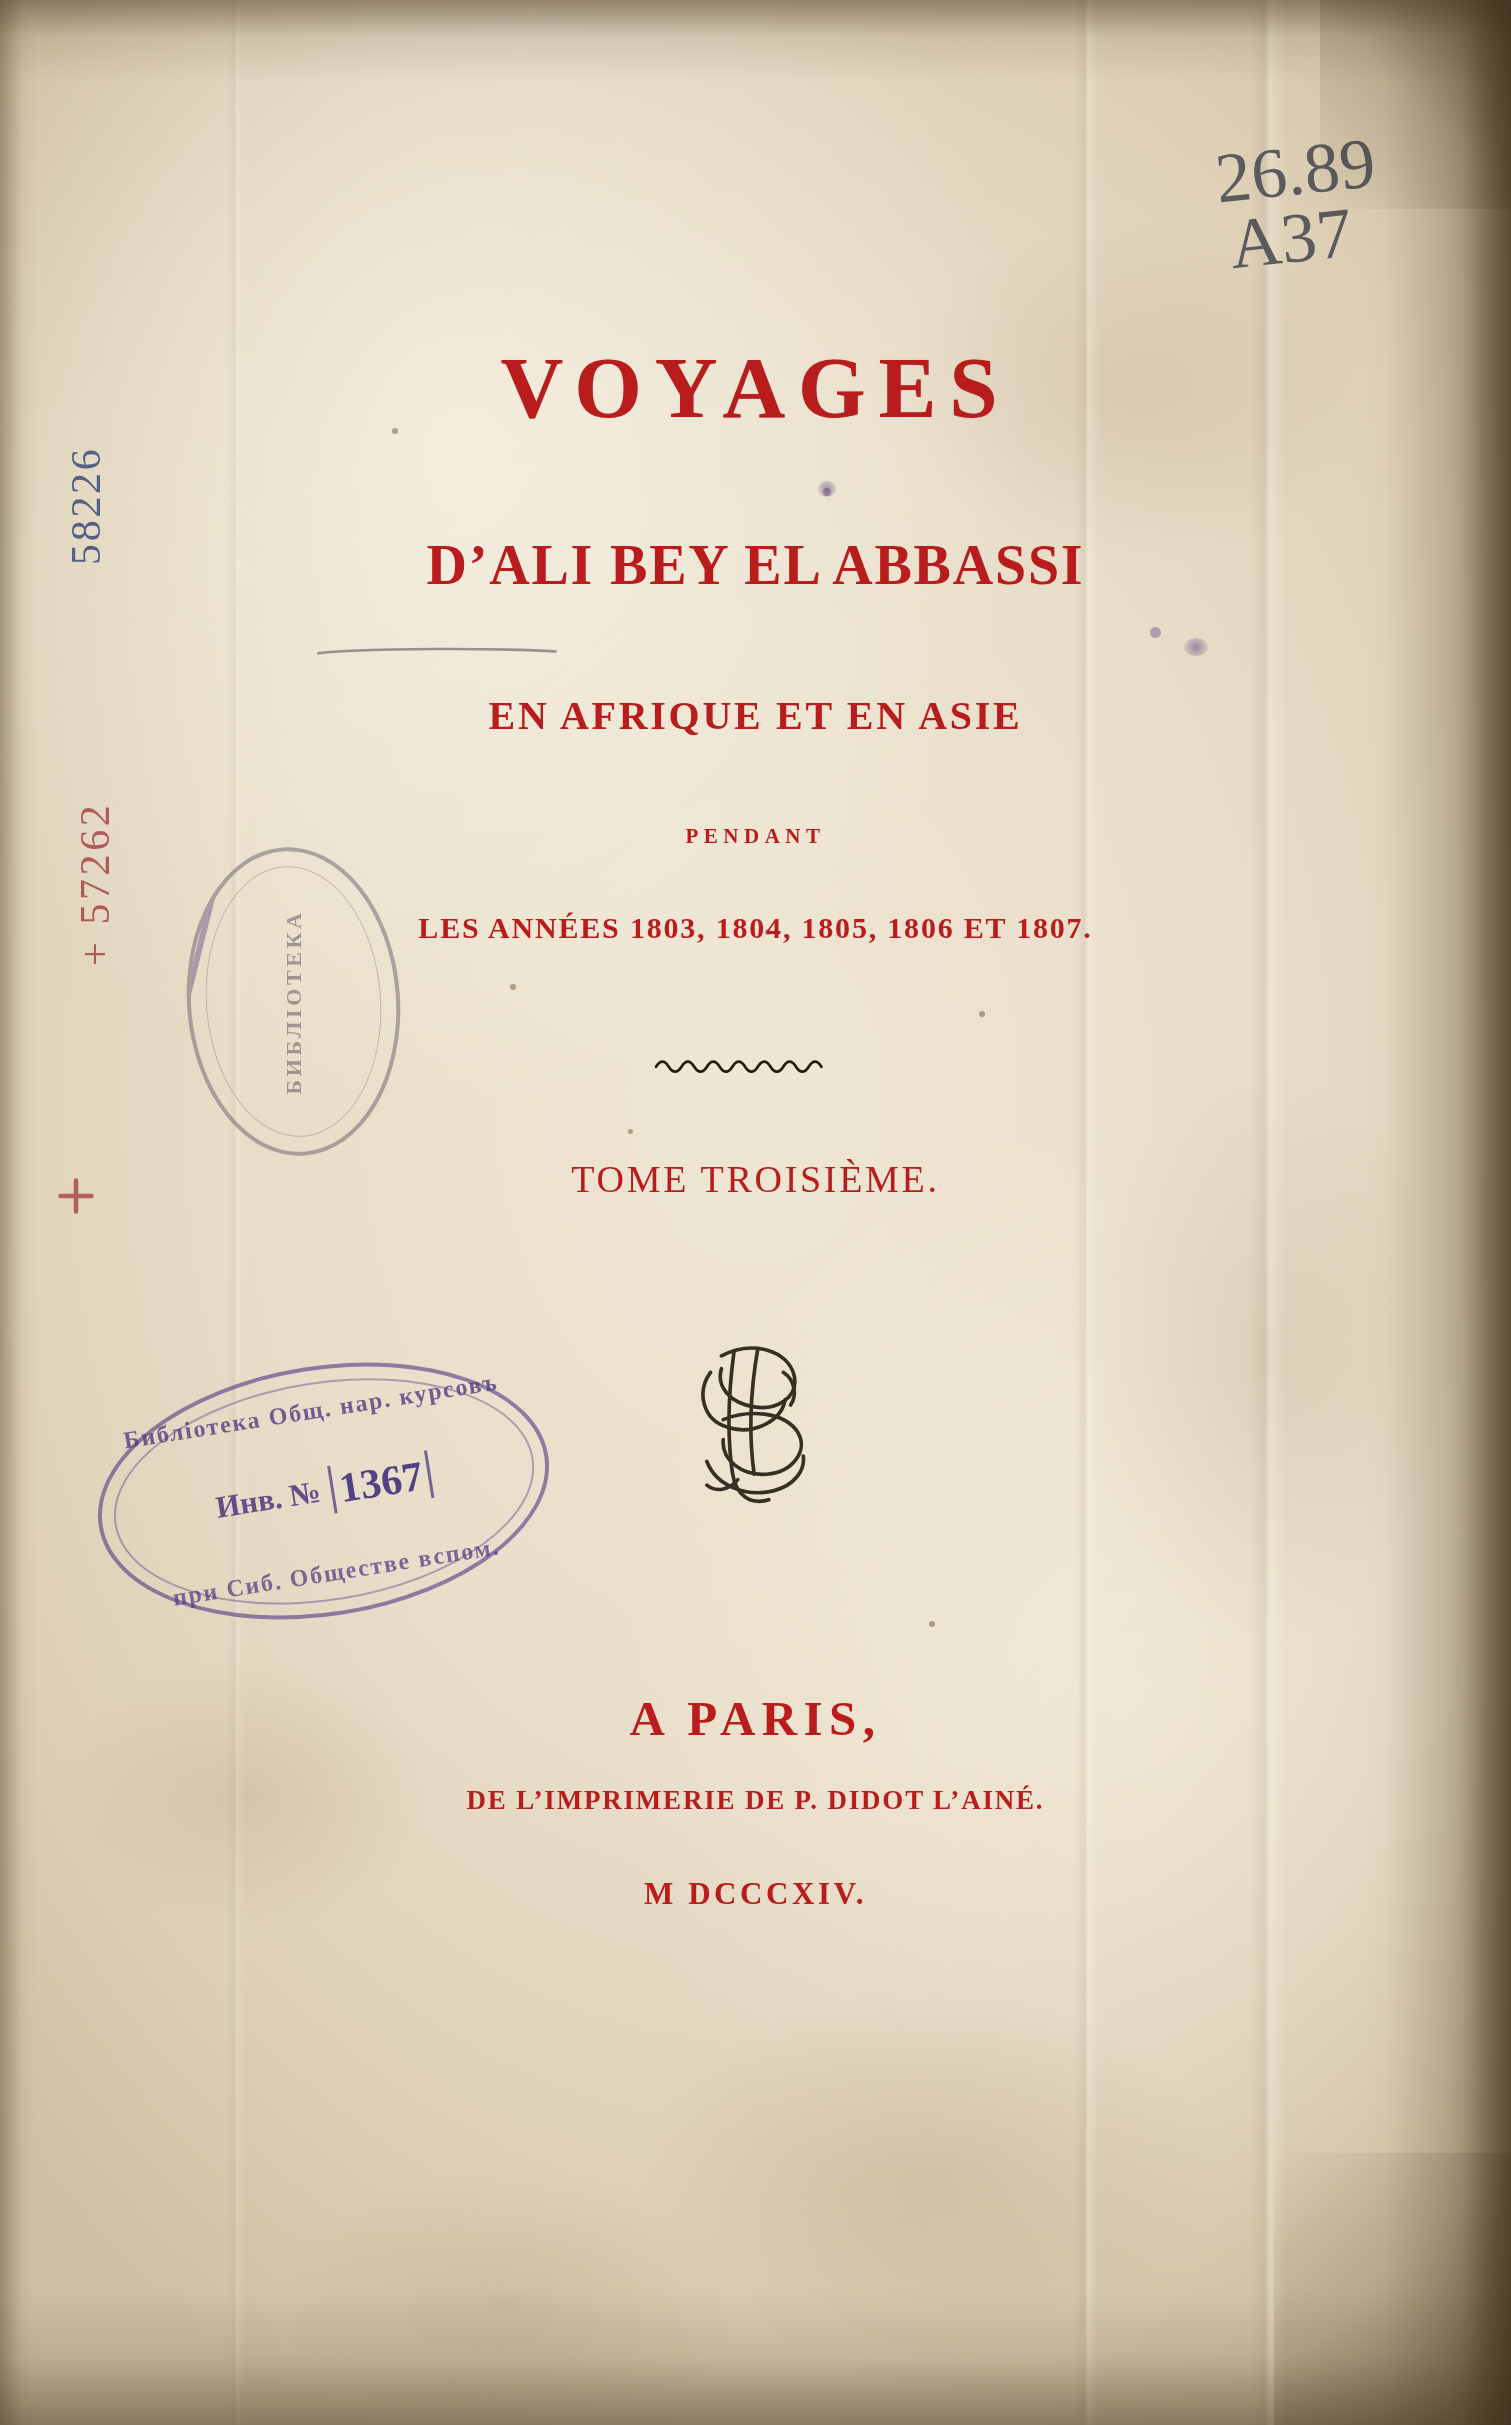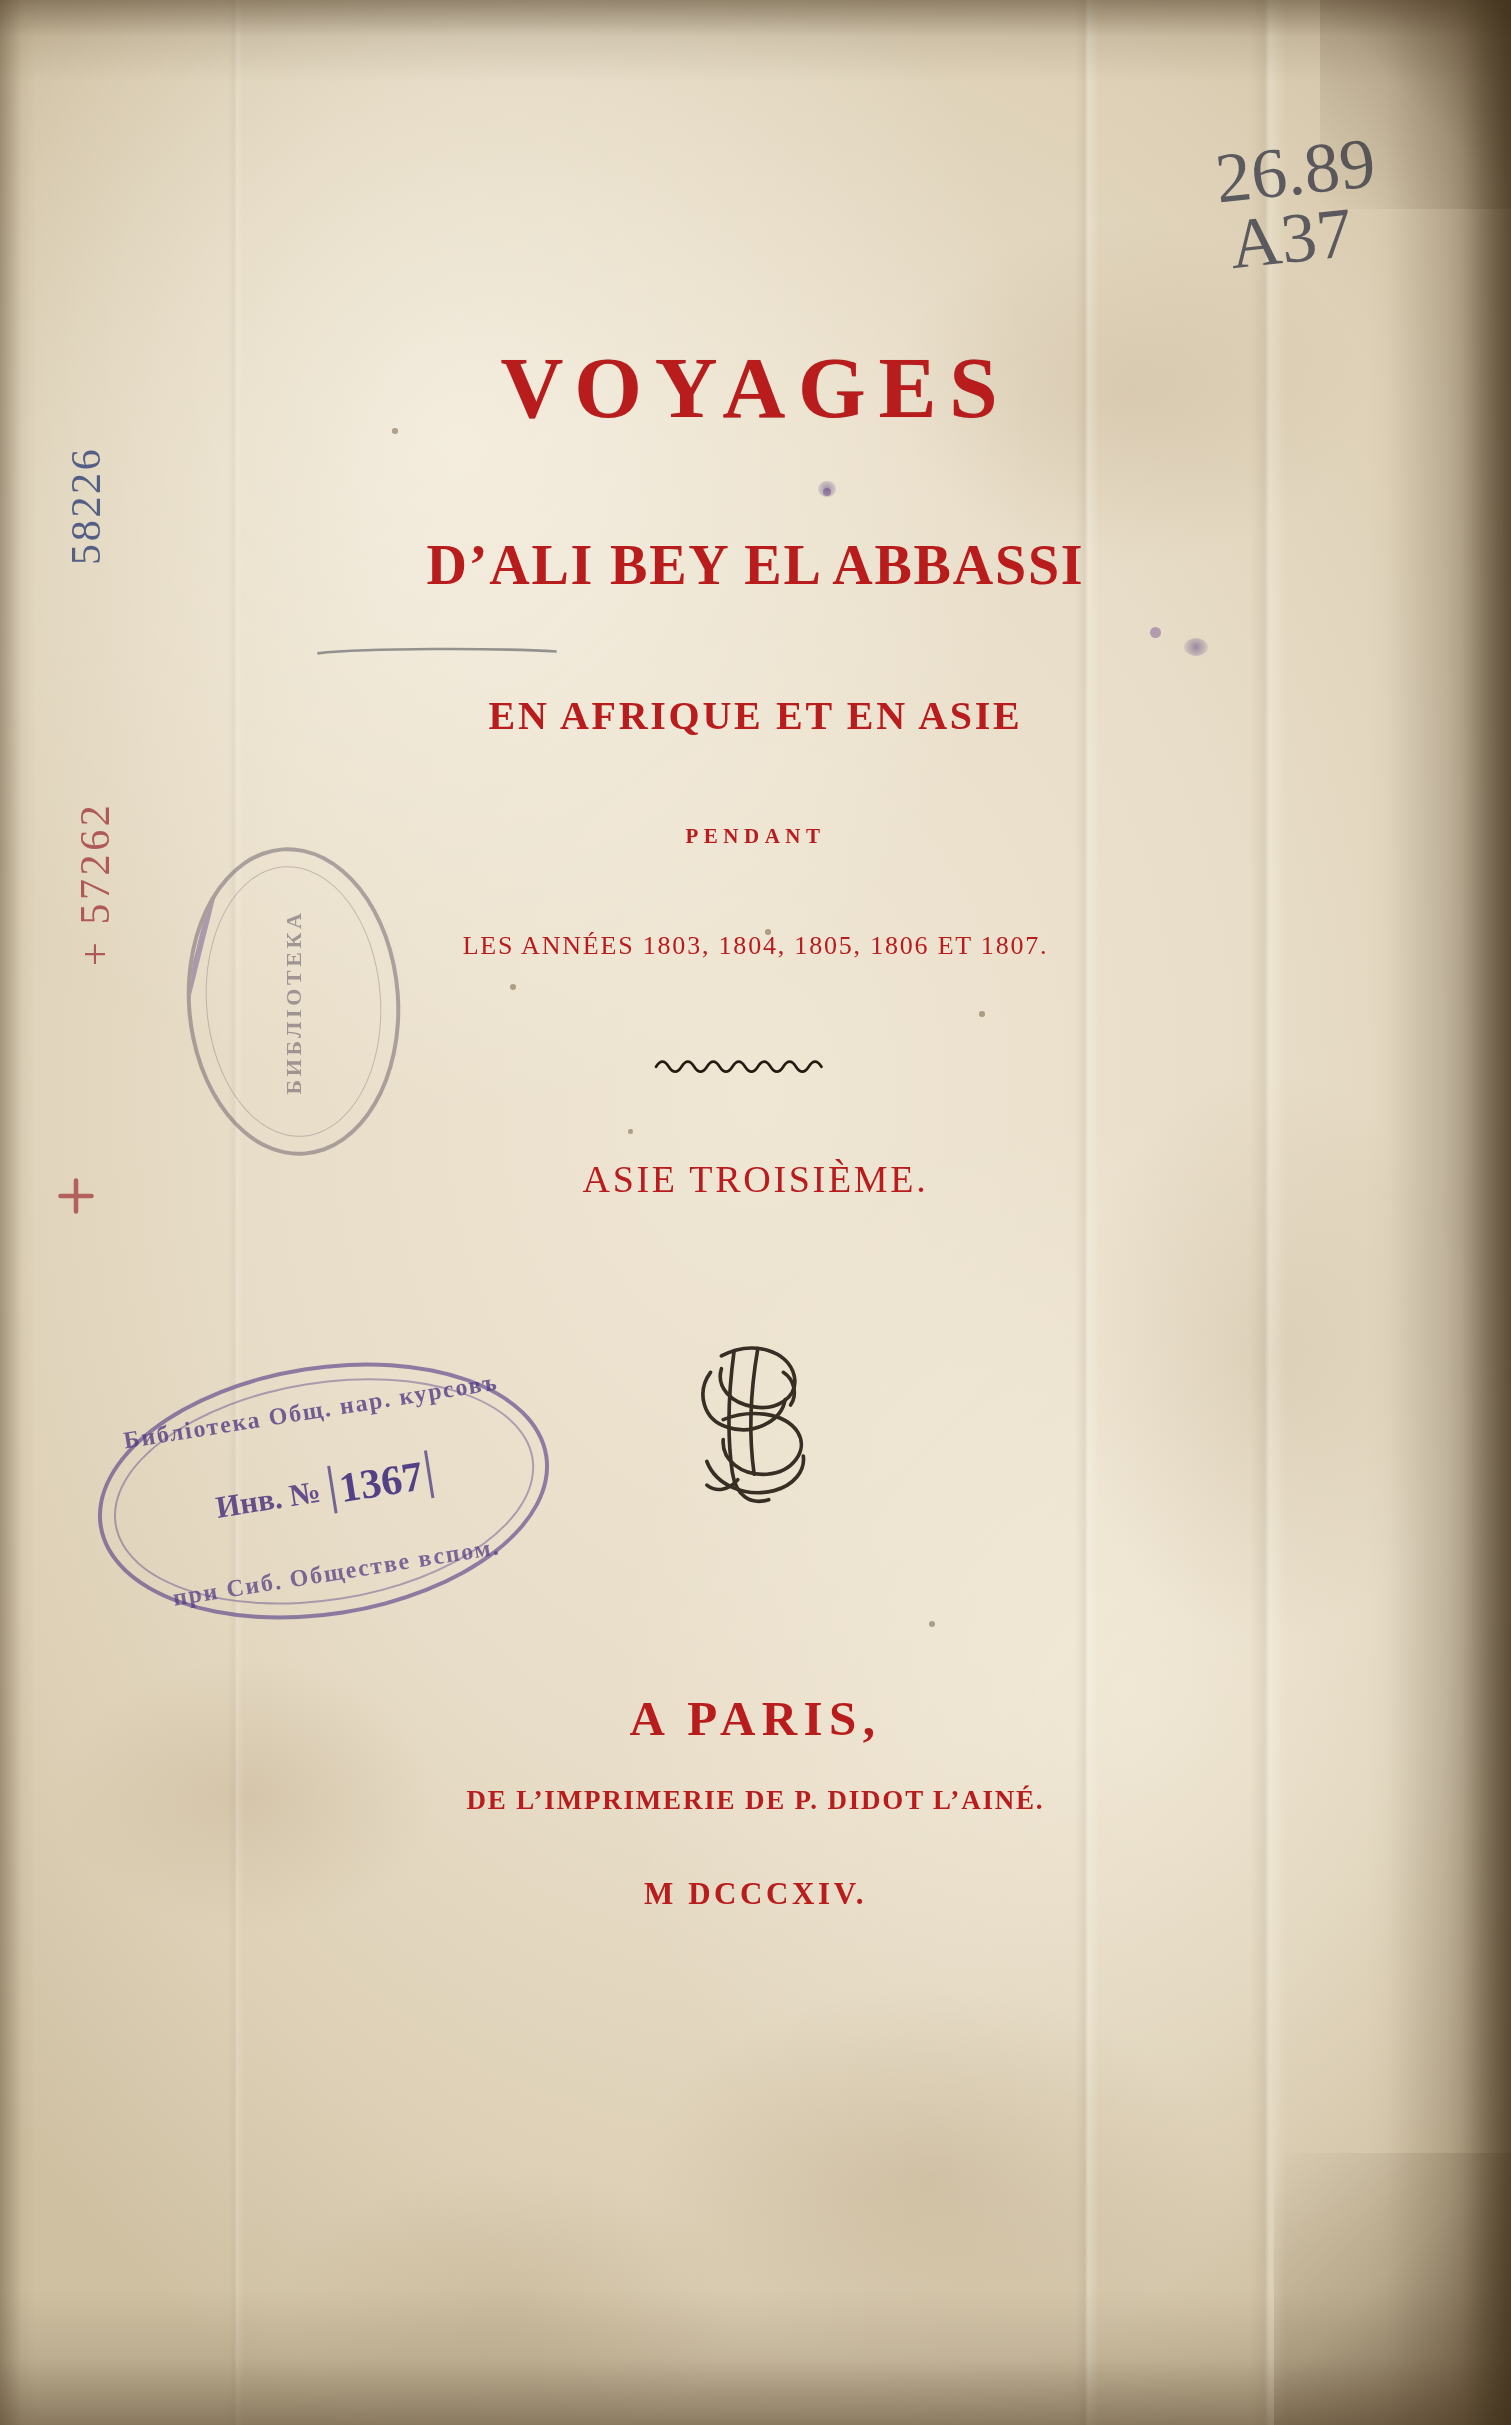--- a/index.html
+++ b/index.html
@@ -96,25 +96,24 @@
     font-weight: 700;
     top: 692px;
   }
   .t-pendant {
     font-size: 21px;
     letter-spacing: 5.5px;
     font-weight: 700;
     top: 824px;
   }
   .t-years {
-    font-size: 26px;
+    font-size: 30px;
     letter-spacing: 1.8px;
-    font-weight: 400;
+    font-weight: 700;
     top: 911px;
-    margin-top: 20px;
   }
   .t-tome {
     font-size: 38px;
     letter-spacing: 2.7px;
     font-weight: 400;
     top: 1157px;
   }
   .t-place {
     font-size: 49px;
     letter-spacing: 6.4px;
@@ -353,21 +352,21 @@
   <div class="textblock t-sub1">D’ALI BEY EL ABBASSI</div>
   <div class="textblock t-pendant">PENDANT</div>
   <div class="textblock t-years">LES ANNÉES 1803, 1804, 1805, 1806 ET 1807.</div>
 
   <div class="rule">
     <svg viewBox="0 0 230 26" width="209" height="24" aria-hidden="true">
       <path d="M5 16 q7 -11 14 0 q7 11 14 0 q7 -11 14 0 q7 11 14 0 q7 -11 14 0 q7 11 14 0 q7 -11 14 0 q7 11 14 0 q7 -11 14 0 q7 11 14 0 q7 -11 14 0 q7 11 14 0 q7 -11 14 0" fill="none" stroke="#241c11" stroke-width="3" stroke-linecap="round"></path>
     </svg>
   </div>
 
-  <div class="textblock t-tome">ASIE TROISIÈME.</div>
+  <div class="textblock t-tome">TOME TROISIÈME.</div>
 
   <div class="monogram">
     <svg viewBox="0 0 180 200" width="164" height="182" aria-hidden="true">
       <g fill="none" stroke="#241c11" stroke-width="4" stroke-linecap="round">
         <path d="M52 34 c34 -18 74 -6 80 22 c5 24 -20 38 -44 34 c-26 -4 -42 -22 -36 -42"></path>
         <path d="M40 52 c-16 22 -8 52 18 60 c28 10 60 -6 64 -30"></path>
         <path d="M66 28 c-6 44 -8 92 -2 134 c4 26 20 36 40 30"></path>
         <path d="M92 26 c-8 46 -10 96 -4 138"></path>
         <path d="M54 104 c30 -12 68 -8 82 14 c12 20 -6 44 -34 46 c-28 2 -50 -16 -48 -38"></path>
         <path d="M36 150 c10 26 42 40 74 32 c22 -6 34 -22 32 -38"></path>

